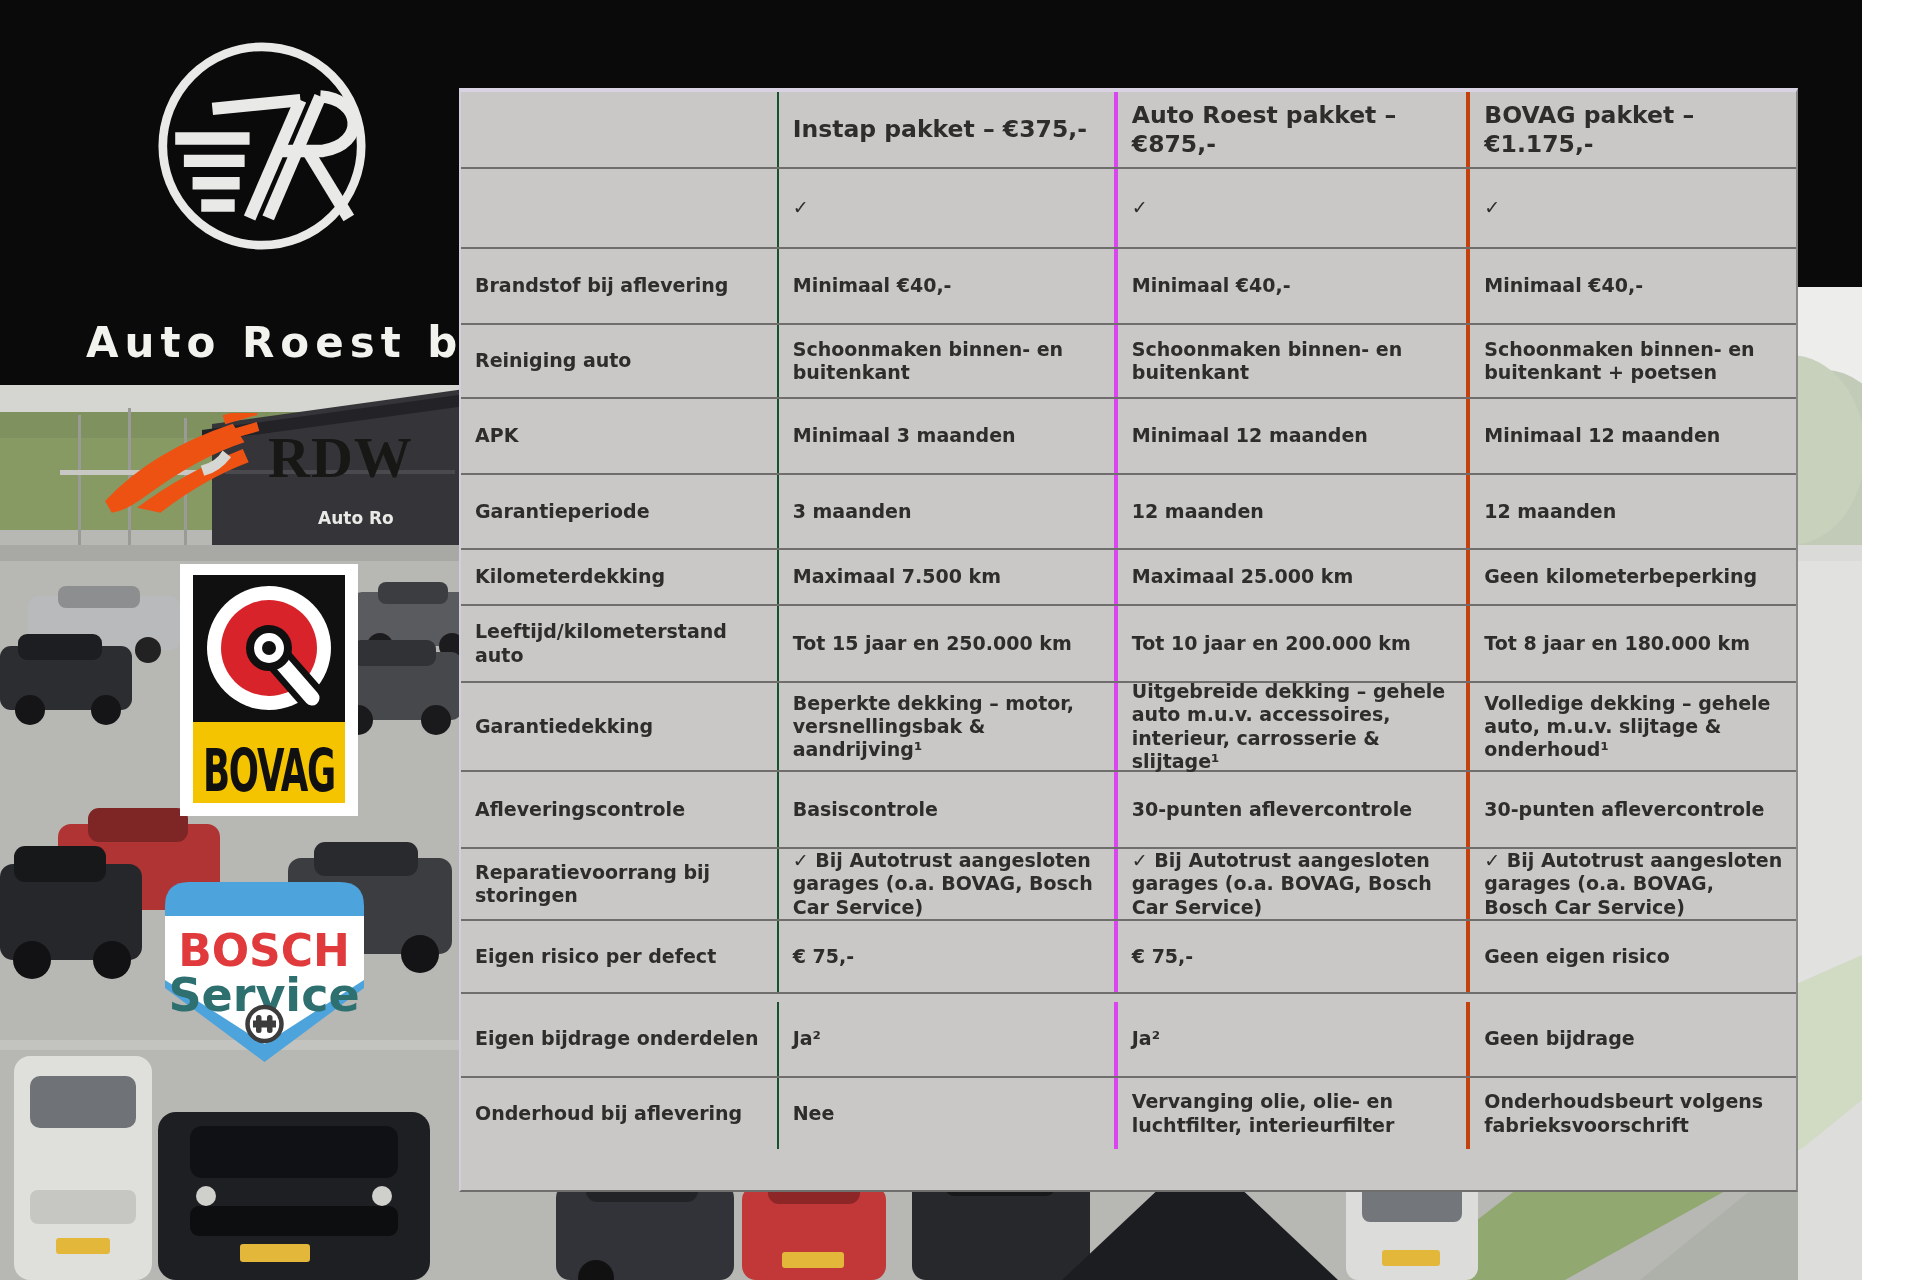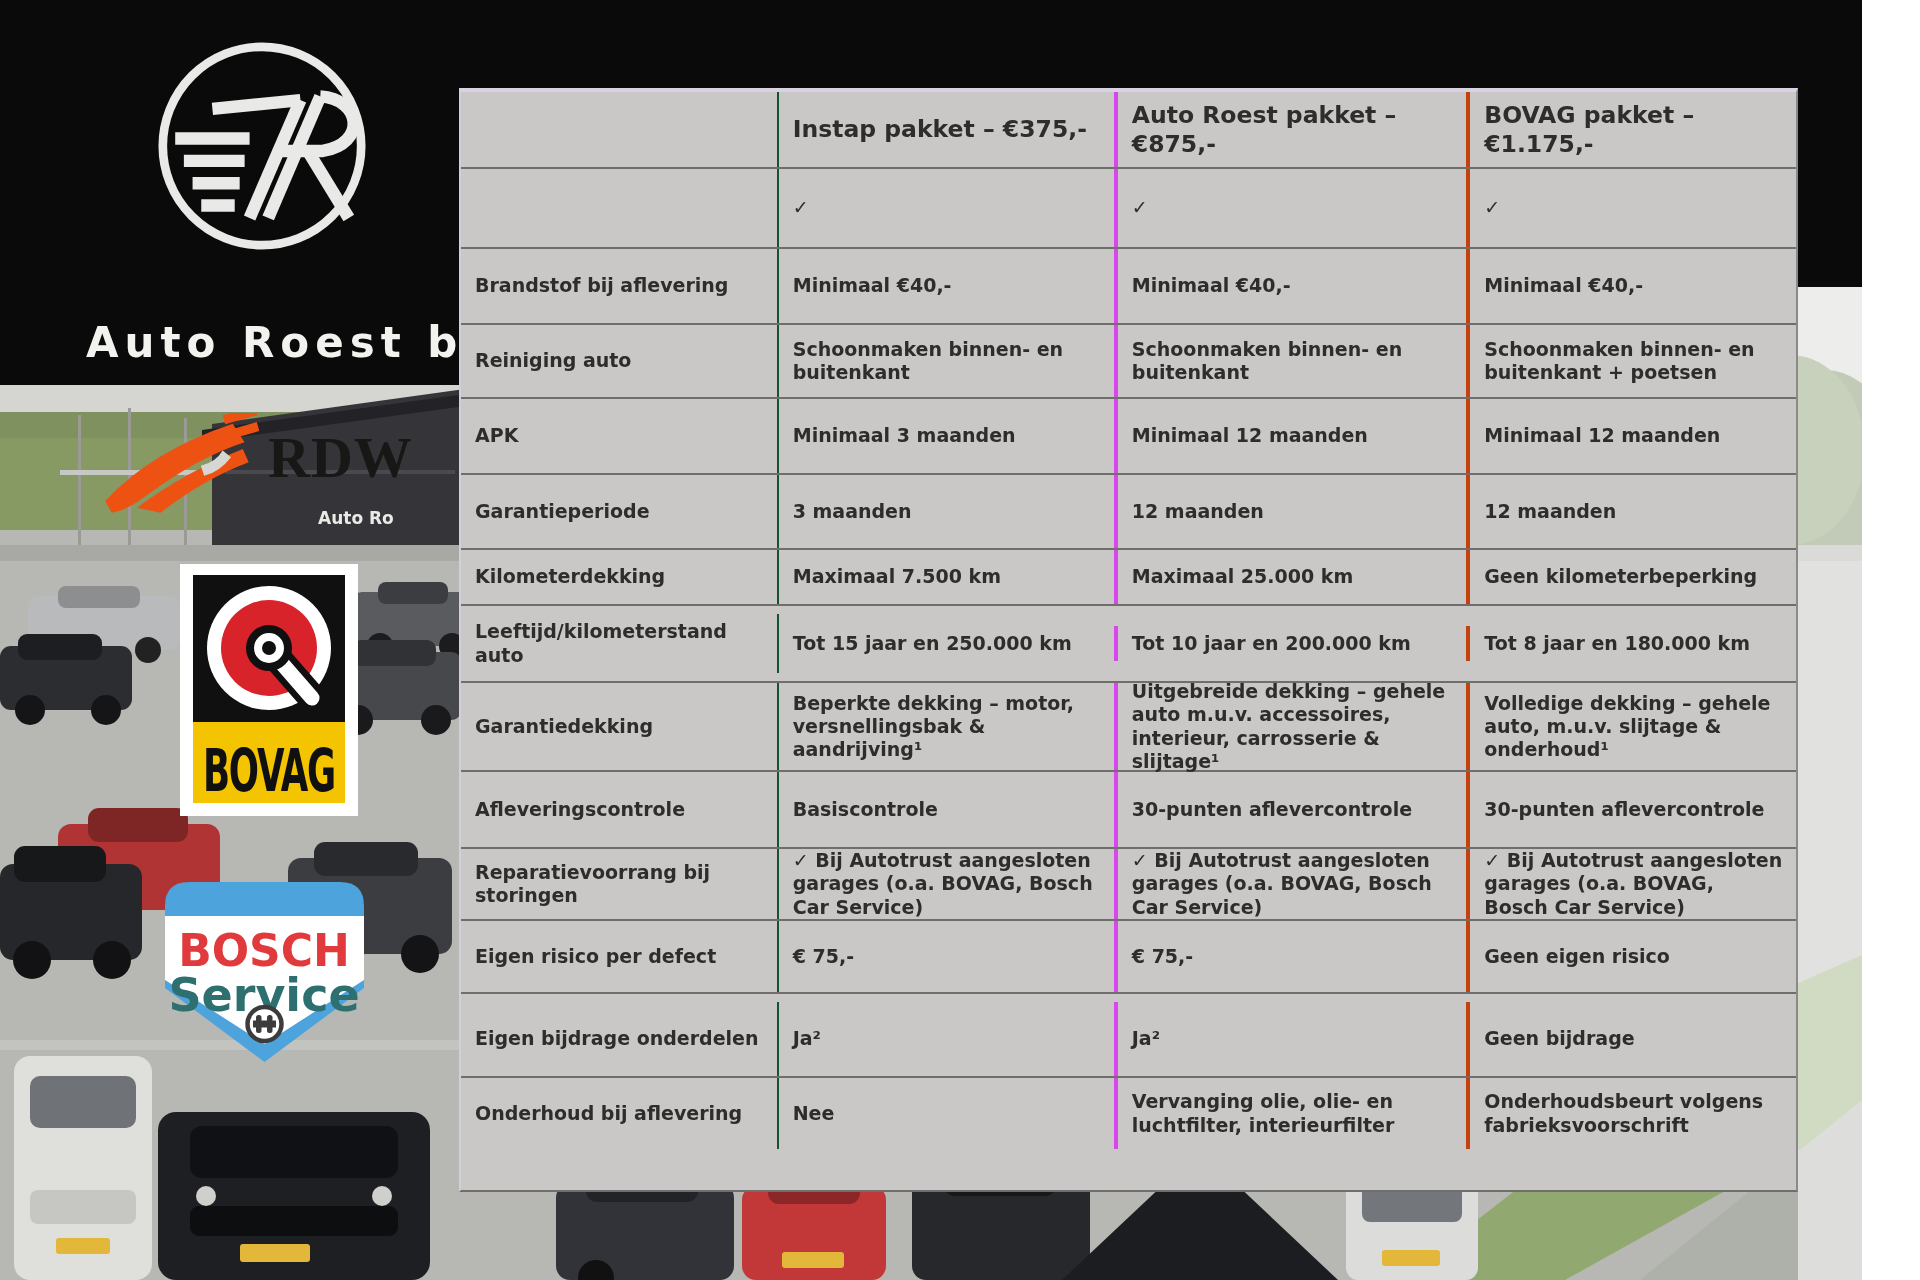--- a/index.html
+++ b/index.html
@@ -314,21 +314,21 @@
         <div class="tcell c1">
           <span>Maximaal 7.500 km</span>
         </div>
         <div class="tcell c2">
           <span>Maximaal 25.000 km</span>
         </div>
         <div class="tcell c3">
           <span>Geen kilometerbeperking</span>
         </div>
       </div>
-      <div class="trow" style="height: 77px; align-items: center;">
+      <div class="trow" style="height: 77px;">
         <div class="tcell c0">
           <span>Leeftijd/kilometerstand auto</span>
         </div>
         <div class="tcell c1">
           <span>Tot 15 jaar en 250.000 km</span>
         </div>
         <div class="tcell c2">
           <span>Tot 10 jaar en 200.000 km</span>
         </div>
         <div class="tcell c3">

